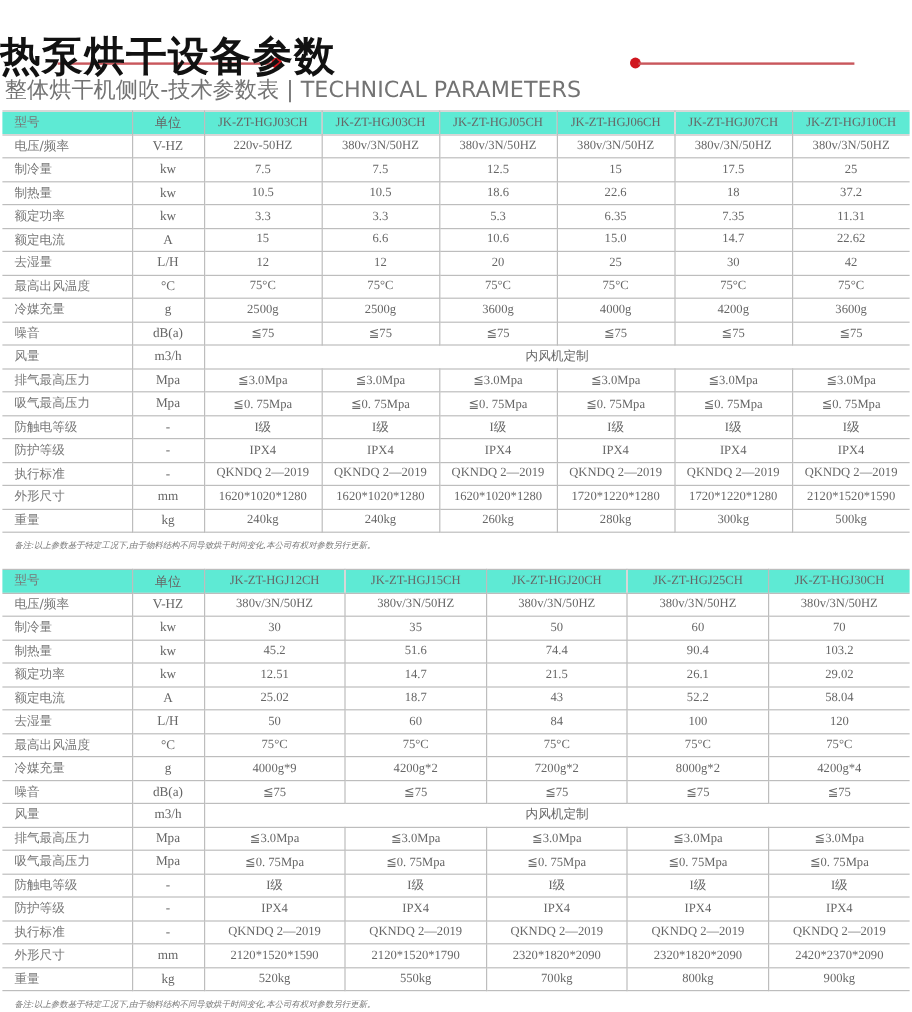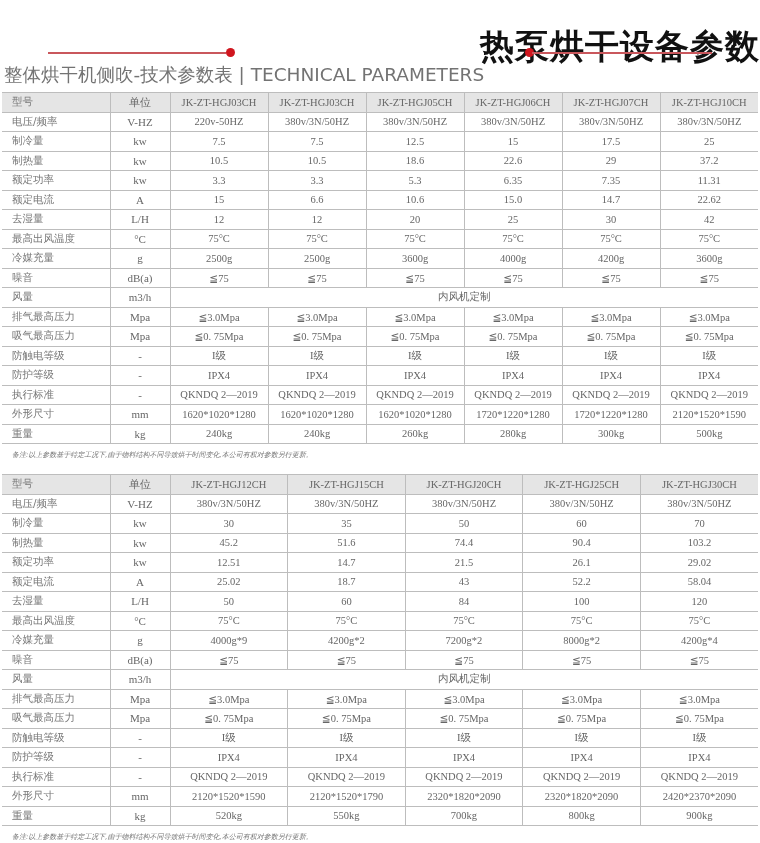--- a/index.html
+++ b/index.html
@@ -1,24 +1,24 @@
 <!DOCTYPE html>
 <html><head>
 <meta charset="utf-8">
 <style>
   html, body { margin: 0; padding: 0; background: #ffffff; }
   body { width: 760px; height: 843px; overflow: hidden; position: relative; font-family: "DejaVu Serif", "Liberation Serif", serif; color: #555; }
   .title-wrap { position: absolute; top: 12px; left: 0; width: 760px; height: 44px; }
   .title-line { position: absolute; top: 40px; height: 2px; background: #c9575c; }
   .dot { position: absolute; top: 36px; width: 9px; height: 9px; border-radius: 50%; background: #d0161e; }
-  .main-title { position: absolute; top: 12px; left: 0; width: 760px; text-align: right; font-family: "DejaVu Serif", serif; font-weight: bold; font-size: 34px; color: #111; letter-spacing: 1px; }
+  .main-title { position: absolute; top: 12px; left: 0; width: 760px; text-align: left; font-family: "DejaVu Serif", serif; font-weight: bold; font-size: 34px; color: #111; letter-spacing: 1px; }
   .subtitle { position: absolute; top: 62px; left: 4px; font-family: "DejaVu Sans", "Liberation Sans", sans-serif; font-size: 18.5px; color: #737373; letter-spacing: 0px; }
   table.spec { position: absolute; left: 2px; border-collapse: collapse; table-layout: fixed; font-size: 10.5px; color: #666; }
   table.spec td { border: 1px solid #bdbdbd; height: 18.5px; padding: 0; text-align: center; white-space: nowrap; overflow: hidden; font-family: "Liberation Serif", "DejaVu Serif", serif; }
-  table.spec tr.head td { background: #e5e5e5; }
+  table.spec tr.head td { background: #5eead4; }
   table.spec td.label { text-align: left; padding-left: 10px; font-family: "DejaVu Sans", sans-serif; font-size: 10.5px; color: #777; }
   table.spec td.unit { font-size: 11px; }
   table.spec tr td:first-child { border-left: none; }
   table.spec tr td:last-child { border-right: none; }
   .note { position: absolute; left: 12px; font-family: "DejaVu Sans", sans-serif; font-size: 7px; color: #777; font-style: italic; }
   #t1 { top: 92px; width: 756px; }
   #t2 { top: 474px; width: 756px; }
   #n1 { top: 450px; }
   #n2 { top: 832px; }
 </style>
@@ -76,21 +76,21 @@
         <td>17.5</td>
         <td>25</td>
       </tr>
       <tr>
         <td class="label">制热量</td>
         <td class="unit">kw</td>
         <td>10.5</td>
         <td>10.5</td>
         <td>18.6</td>
         <td>22.6</td>
-        <td>29</td>
+        <td>18</td>
         <td>37.2</td>
       </tr>
       <tr>
         <td class="label">额定功率</td>
         <td class="unit">kw</td>
         <td>3.3</td>
         <td>3.3</td>
         <td>5.3</td>
         <td>6.35</td>
         <td>7.35</td>

